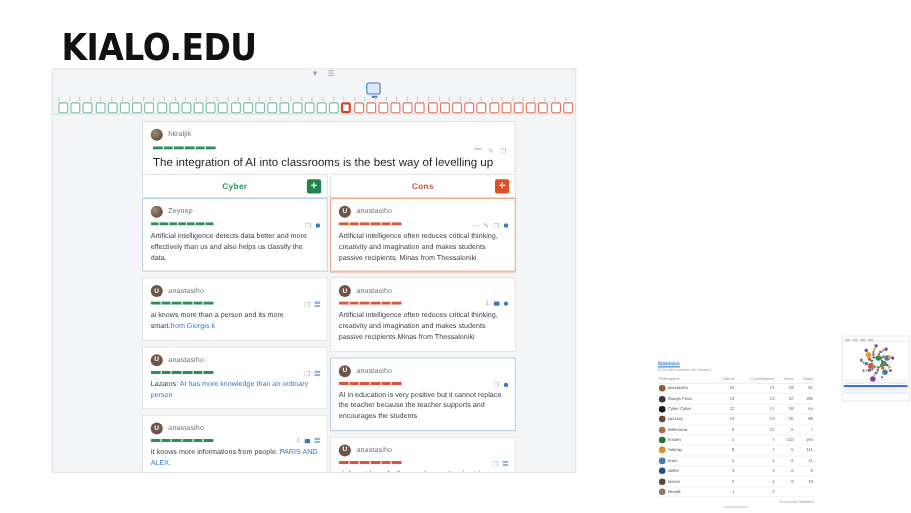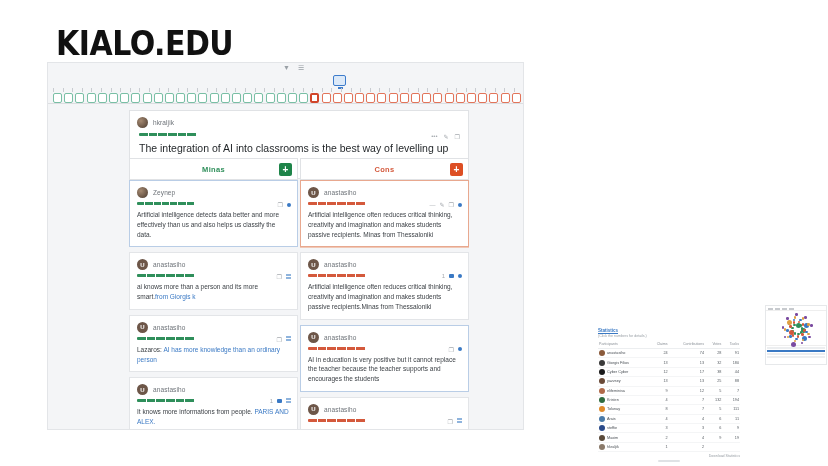--- a/index.html
+++ b/index.html
@@ -294,21 +294,21 @@
           <span class="seg" style="width: 8.66667px; margin-right: 1px;"></span>
           <span class="seg light" style="width: 8.66667px; margin-right: 1px;"></span>
           <span class="seg light" style="width: 8.66667px; margin-right: 1px;"></span>
         </div>
       <div class="claim-text">The integration of AI into classrooms is the best way of levelling up the learning process</div>
     </div>
   </div>
 
   <div id="cols">
     <div class="col-head pro">
-      <span class="lbl">Minas</span>
+      <span class="lbl">Cyber</span>
       <span class="plus">+</span>
     </div>
     <div class="col-head con">
       <span class="lbl">Cons</span>
       <span class="plus">+</span>
     </div>
     <div class="colwrap left" id="pro-list">
         <div class="card focus">
           <div class="user-row">
             <div class="avatar photo"></div>

